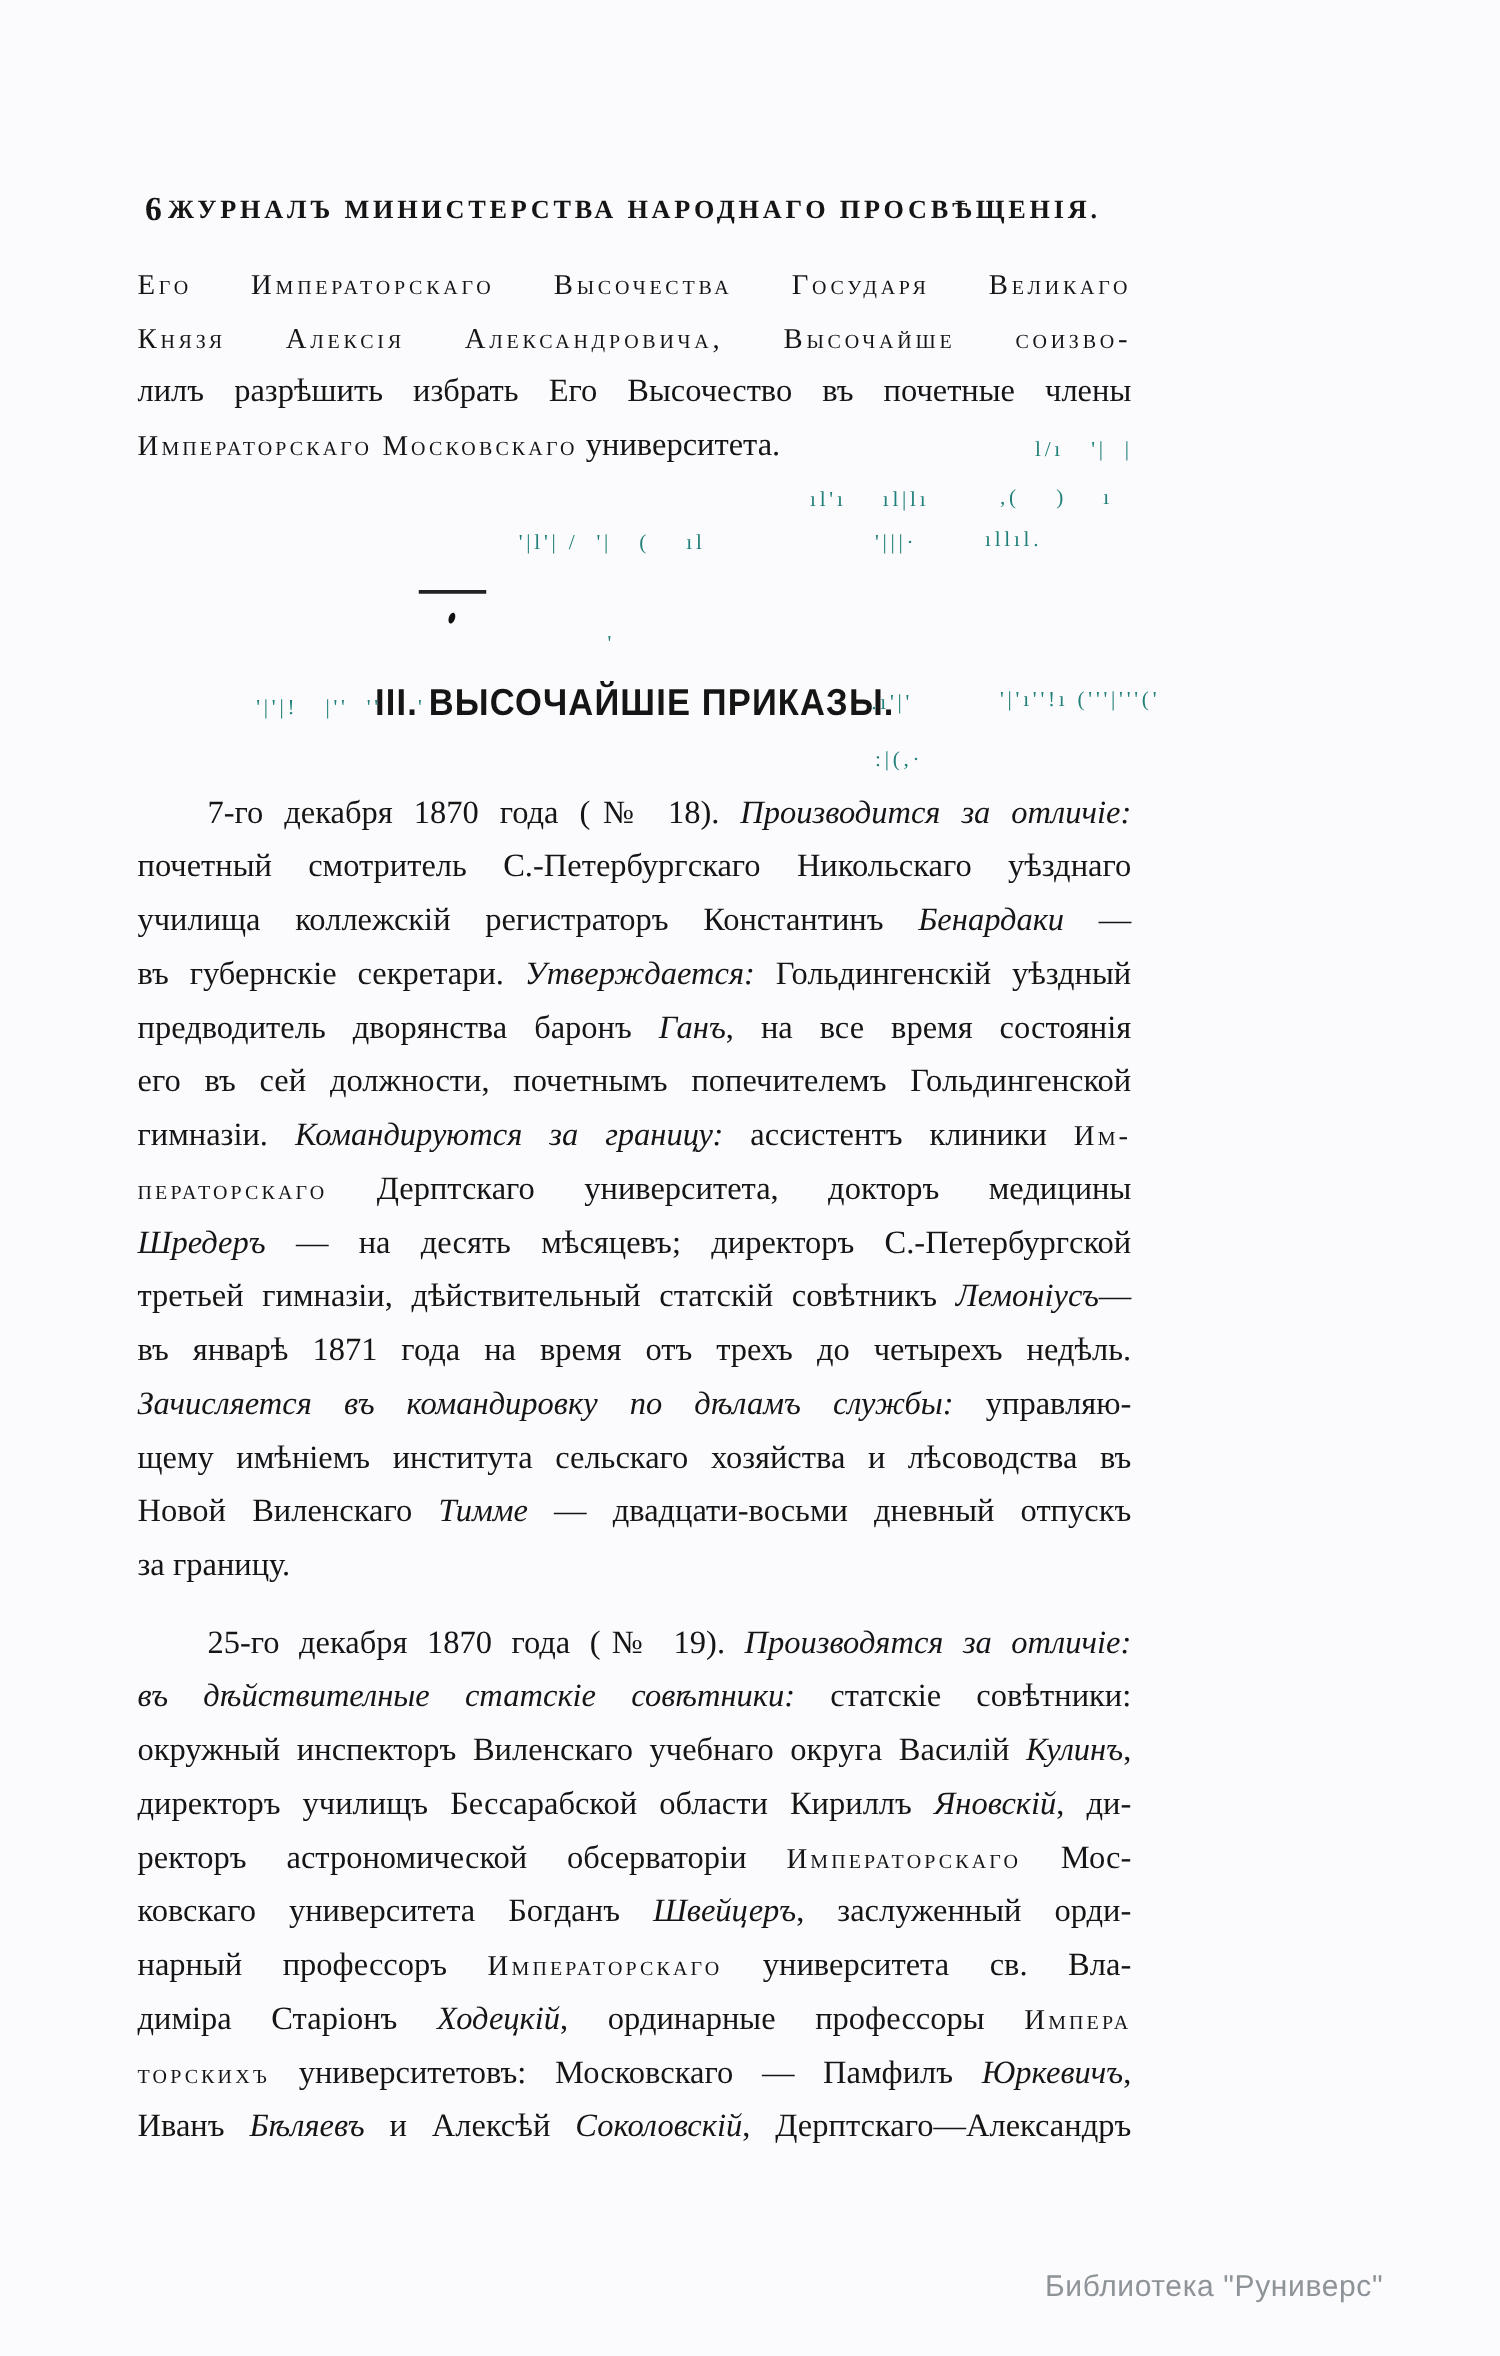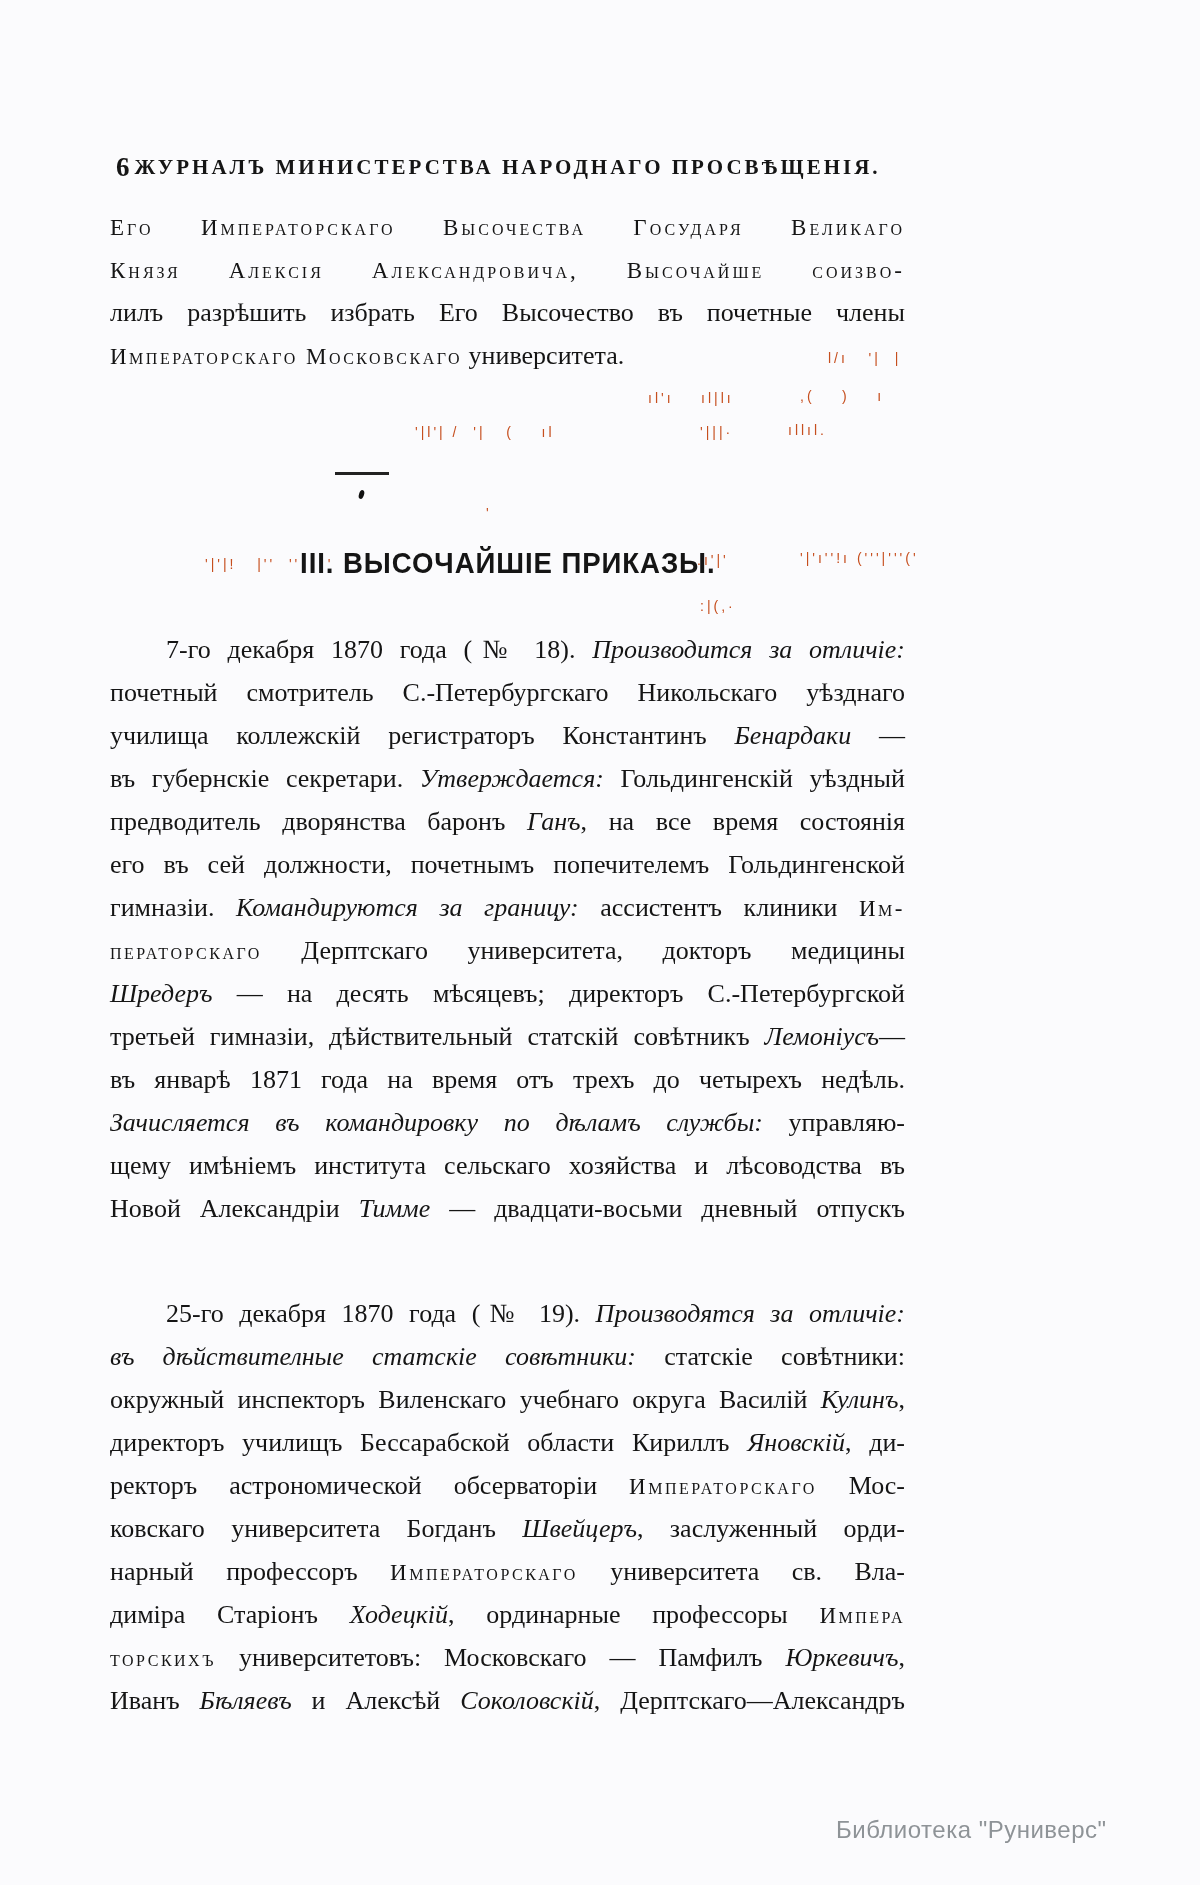--- a/index.html
+++ b/index.html
@@ -49,22 +49,22 @@
     display:inline-block;
     font-family:"Liberation Sans","DejaVu Sans",sans-serif;
     font-weight:bold;font-size:30px;letter-spacing:1px;
     transform:scaleX(0.92);transform-origin:center;
     white-space:nowrap;
   }
   
   .bleed{position:absolute;left:0;top:0;width:1200px;height:1885px;pointer-events:none;}
   .mark{
     position:absolute;
-    font-family:Liberation Sans, sans-serif;
-    font-size:14px;letter-spacing:3px;color:#c2410c;opacity:.92;
+    font-family:Liberation Serif, serif;
+    font-size:17px;letter-spacing:3px;color:#0f766e;opacity:.92;
     white-space:pre;
   }
   .artifact-rule{
     position:absolute;left:335px;top:472px;width:54px;height:3px;background:#222;
   }
   .artifact-dot{
     position:absolute;left:359px;top:490px;width:5px;height:9px;
     background:#111;border-radius:50%;transform:rotate(18deg);
   }
   
@@ -118,21 +118,22 @@
       <div class="line"><span class="seg-r">въ губернскіе секретари. </span><span class="seg-i">Утверждается:</span><span class="seg-r"> Гольдингенскій уѣздный</span></div>
       <div class="line"><span class="seg-r">предводитель дворянства баронъ </span><span class="seg-i">Ганъ</span><span class="seg-r">, на все время состоянія</span></div>
       <div class="line"><span class="seg-r">его въ сей должности, почетнымъ попечителемъ Гольдингенской</span></div>
       <div class="line"><span class="seg-r">гимназіи. </span><span class="seg-i">Командируются за границу:</span><span class="seg-r"> ассистентъ клиники </span><span class="seg-sc">Им-</span></div>
       <div class="line"><span class="seg-sc">ператорскаго</span><span class="seg-r"> Дерптскаго университета, докторъ медицины</span></div>
       <div class="line"><span class="seg-i">Шредеръ</span><span class="seg-r"> — на десять мѣсяцевъ; директоръ С.-Петербургской</span></div>
       <div class="line"><span class="seg-r">третьей гимназіи, дѣйствительный статскій совѣтникъ </span><span class="seg-i">Лемоніусъ</span><span class="seg-r">—</span></div>
       <div class="line"><span class="seg-r">въ январѣ 1871 года на время отъ трехъ до четырехъ недѣль.</span></div>
       <div class="line"><span class="seg-i">Зачисляется въ командировку по дѣламъ службы:</span><span class="seg-r"> управляю-</span></div>
       <div class="line"><span class="seg-r">щему имѣніемъ института сельскаго хозяйства и лѣсоводства въ</span></div>
-      <div class="line"><span class="seg-r">Новой Александріи </span><span class="seg-i">Тимме</span><span class="seg-r"> — двадцати-восьми дневный отпускъ</span></div>
+      <div class="line"><span class="seg-r">Новой Виленскаго </span><span class="seg-i">Тимме</span><span class="seg-r"> — двадцати-восьми дневный отпускъ</span></div>
+      <div class="line noju"><span class="seg-r">за границу.</span></div>
     </div>
 
   <div class="para para-3">
       <div class="line ind"><span class="seg-r">25-го декабря 1870 года (№ 19). </span><span class="seg-i">Производятся за отличіе:</span></div>
       <div class="line"><span class="seg-i">въ дѣйствителные статскіе совѣтники:</span><span class="seg-r"> статскіе совѣтники:</span></div>
       <div class="line"><span class="seg-r">окружный инспекторъ Виленскаго учебнаго округа Василій </span><span class="seg-i">Кулинъ</span><span class="seg-r">,</span></div>
       <div class="line"><span class="seg-r">директоръ училищъ Бессарабской области Кириллъ </span><span class="seg-i">Яновскій</span><span class="seg-r">, ди-</span></div>
       <div class="line"><span class="seg-r">ректоръ астрономической обсерваторіи </span><span class="seg-sc">Императорскаго</span><span class="seg-r"> Мос-</span></div>
       <div class="line"><span class="seg-r">ковскаго университета Богданъ </span><span class="seg-i">Швейцеръ</span><span class="seg-r">, заслуженный орди-</span></div>
       <div class="line"><span class="seg-r">нарный профессоръ </span><span class="seg-sc">Императорскаго</span><span class="seg-r"> университета св. Вла-</span></div>

